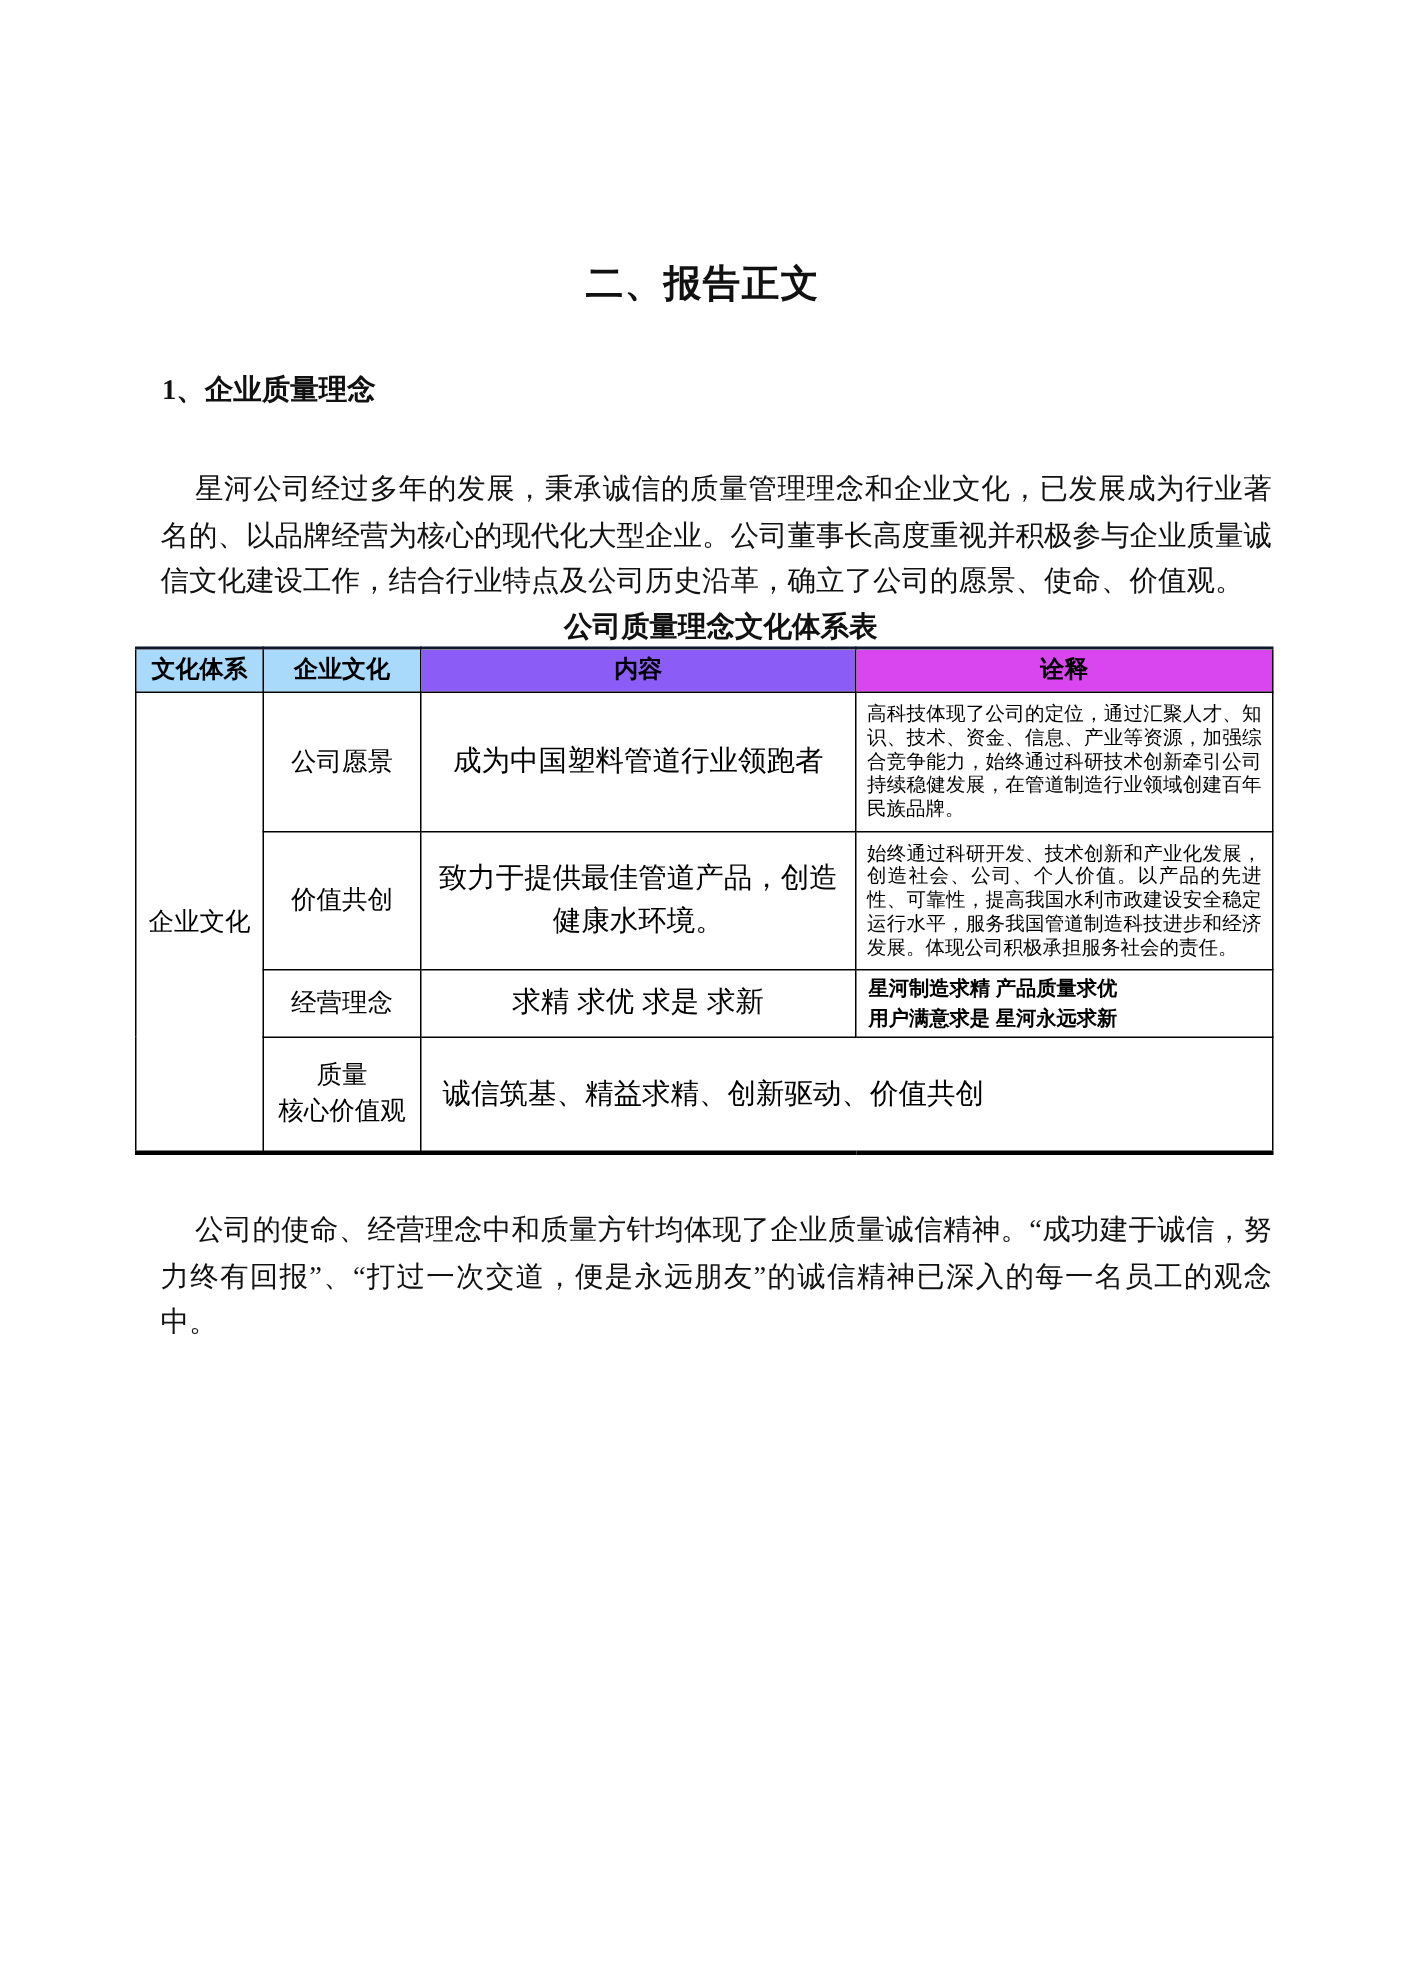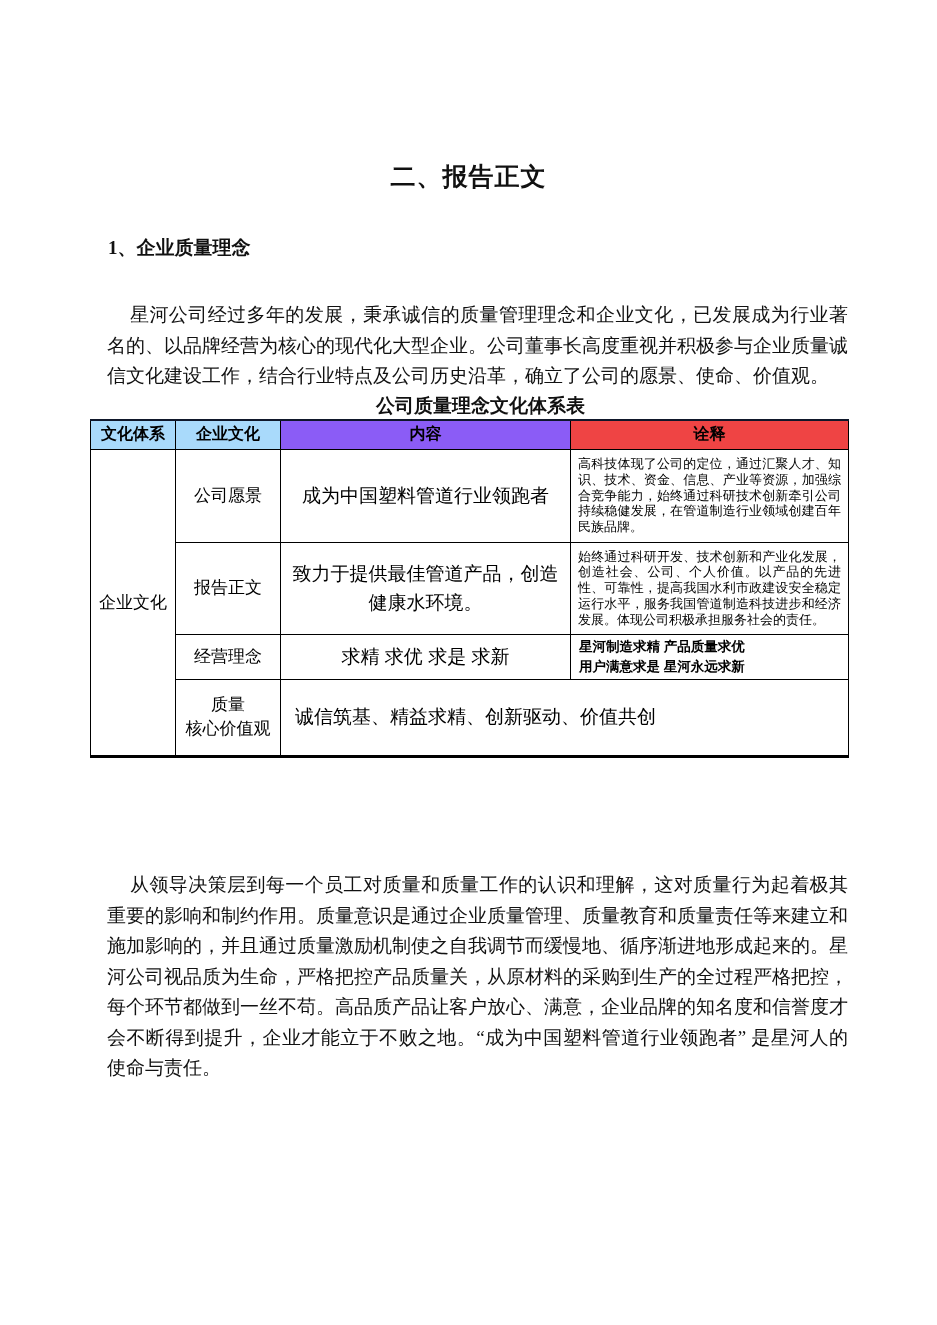--- a/index.html
+++ b/index.html
@@ -1,17 +1,17 @@
 <!DOCTYPE html>
 <html lang="zh"><head>
 <meta charset="utf-8">
 <style>
   html,body { margin:0; padding:0; background:#ffffff; }
   .page {
-    position:relative; width:937px; height:1173px; margin:0 auto;
+    position:relative; width:937px; height:1173px; margin:12px auto;
     background:#ffffff; color:#111; overflow:hidden;
     font-family:"Liberation Serif", serif;
   }
   .doc-title {
     position:absolute; top:160px; left:0; width:100%;
     text-align:center; font-family:"Liberation Sans", sans-serif;
     font-weight:bold; font-size:25px; letter-spacing:1px;
   }
   .section-heading {
     position:absolute; top:235px; left:108px;
@@ -95,30 +95,30 @@
       <col style="width:85px">
       <col style="width:105px">
       <col style="width:290px">
       <col style="width:278px">
     </colgroup>
     <tbody>
         <tr class="hdr-row">
       <th style="background: rgb(169, 218, 251);">文化体系</th>
       <th style="background: rgb(169, 218, 251);">企业文化</th>
       <th style="background: #8b5cf6;">内容</th>
-      <th style="background: #ef4444;">诠释</th>
+      <th style="background: #d946ef;">诠释</th>
     </tr>
     <tr class="row-1">
       <td class="cell-merged" rowspan="4">企业文化</td>
       <td class="cell-label">公司愿景</td>
       <td class="cell-content">成为中国塑料管道行业领跑者</td>
       <td class="cell-note">高科技体现了公司的定位，通过汇聚人才、知识、技术、资金、信息、产业等资源，加强综合竞争能力，始终通过科研技术创新牵引公司持续稳健发展，在管道制造行业领域创建百年民族品牌。</td>
     </tr>
     <tr class="row-2">
-      <td class="cell-label">报告正文</td>
+      <td class="cell-label">价值共创</td>
       <td class="cell-content">致力于提供最佳管道产品，创造健康水环境。</td>
       <td class="cell-note">始终通过科研开发、技术创新和产业化发展，创造社会、公司、个人价值。以产品的先进性、可靠性，提高我国水利市政建设安全稳定运行水平，服务我国管道制造科技进步和经济发展。体现公司积极承担服务社会的责任。</td>
     </tr>
     <tr class="row-3">
       <td class="cell-label">经营理念</td>
       <td class="cell-content">求精 求优 求是 求新</td>
       <td class="cell-note-bold">
         <div>星河制造求精 产品质量求优</div>
         <div>用户满意求是 星河永远求新</div>
       </td>
@@ -126,18 +126,18 @@
     <tr class="row-4">
       <td class="cell-label">
         <div>质量</div>
         <div>核心价值观</div>
       </td>
       <td class="cell-values" colspan="2">诚信筑基、精益求精、创新驱动、价值共创</td>
     </tr>
   </tbody>
     </table>
 
+  <p class="para" id="p2">公司的使命、经营理念中和质量方针均体现了企业质量诚信精神。“成功建于诚信，努力终有回报”、“打过一次交道，便是永远朋友”的诚信精神已深入的每一名员工的观念中。</p>
 
-  <p class="para" id="p3">从领导决策层到每一个员工对质量和质量工作的认识和理解，这对质量行为起着极其重要的影响和制约作用。质量意识是通过企业质量管理、质量教育和质量责任等来建立和施加影响的，并且通过质量激励机制使之自我调节而缓慢地、循序渐进地形成起来的。星河公司视品质为生命，严格把控产品质量关，从原材料的采购到生产的全过程严格把控，每个环节都做到一丝不苟。高品质产品让客户放心、满意，企业品牌的知名度和信誉度才会不断得到提升，企业才能立于不败之地。“成为中国塑料管道行业领跑者” 是星河人的使命与责任。</p>
 
   <div class="page-number">3</div>
 
 </div>
 
 </body></html>

